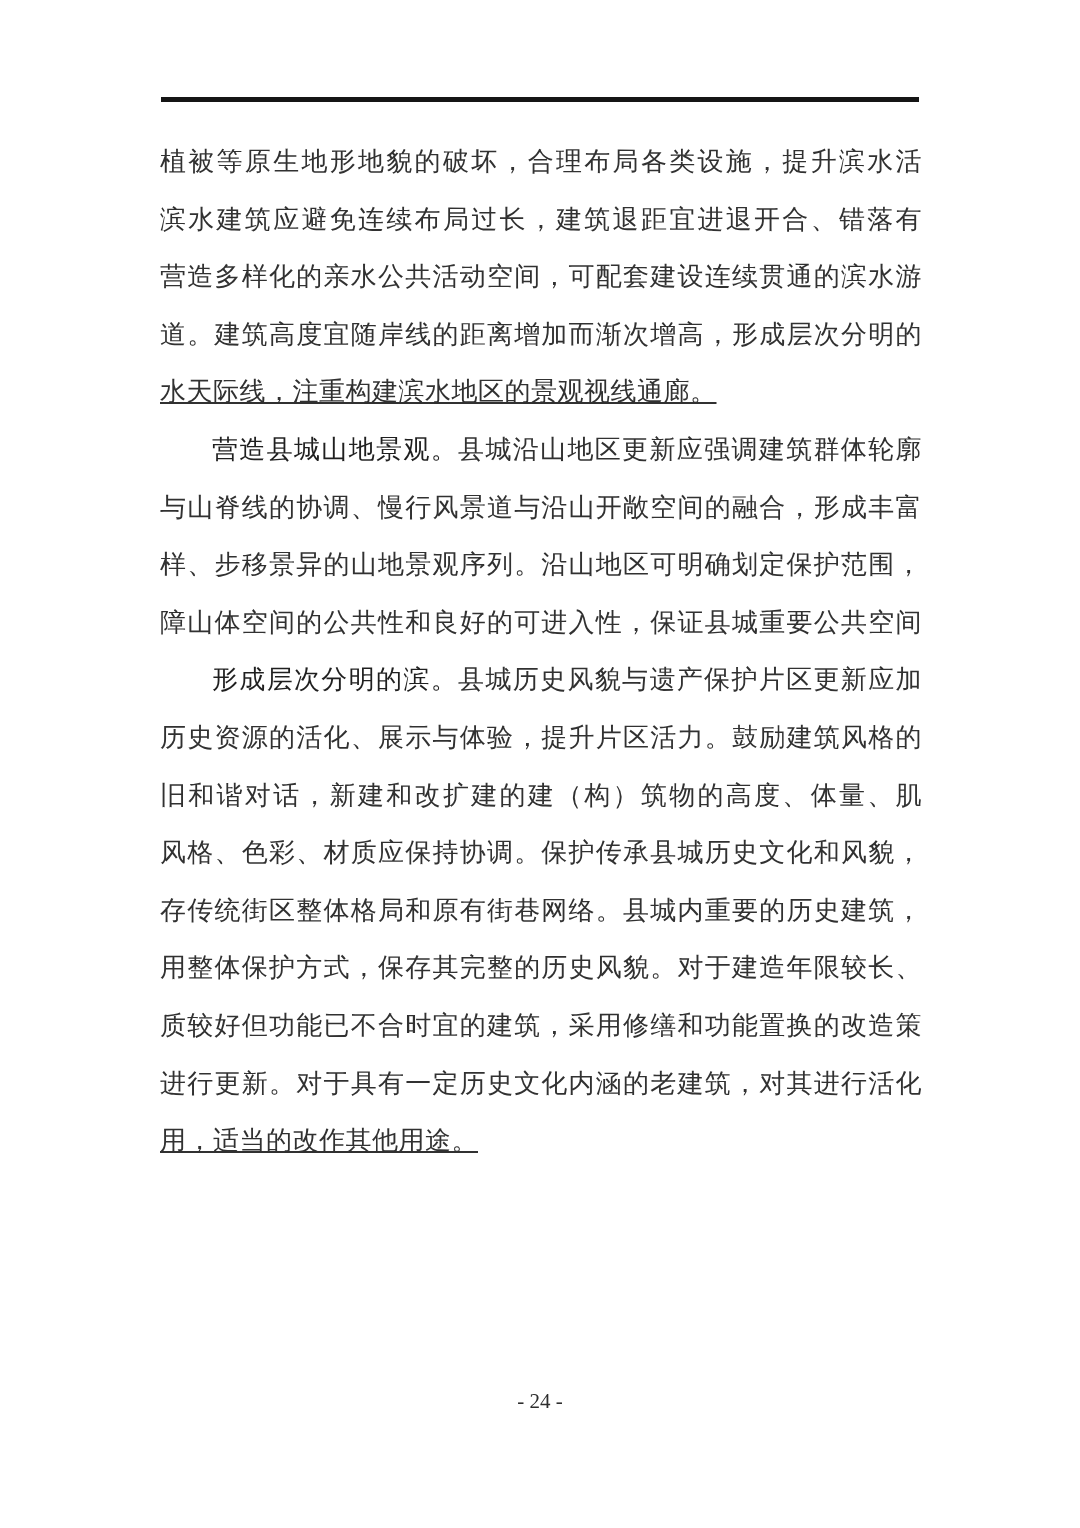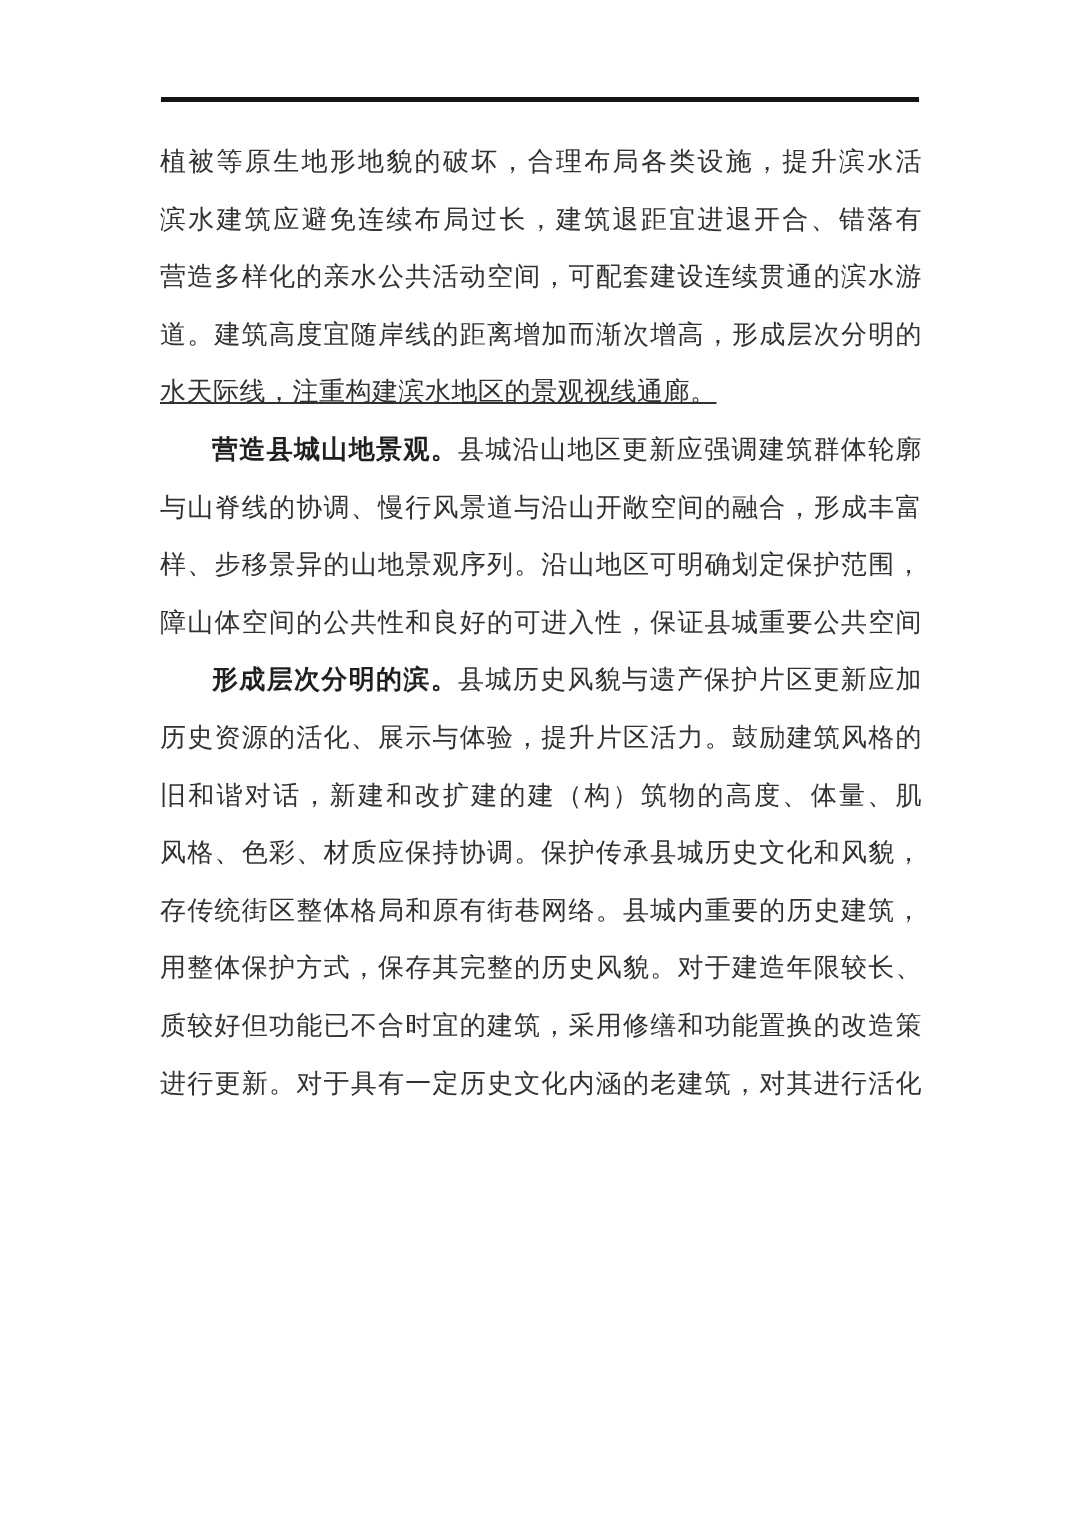--- a/index.html
+++ b/index.html
@@ -45,21 +45,21 @@
   .line.para-end {
     text-align: left;
     text-align-last: left;
     text-decoration: underline;
     -moz-text-align-last: left;
   }
   .line.indent {
     text-indent: 2em;
   }
   .bold-lead {
-    font-weight: 700;
+    font-weight: 400;
     color: #1f1f1f;
   }
   .footer {
     position: absolute;
     left: 0;
     top: 1386px;
     width: 100%;
     text-align: center;
     font-size: 21px;
     line-height: 30px;
@@ -87,17 +87,21 @@
     <div class="line">障山体空间的公共性和良好的可进入性，保证县城重要公共空间与</div>
 
     <div class="line indent"><span class="bold-lead">形成层次分明的滨。</span><span>县城历史风貌与遗产保护片区更新应加强</span></div>
     <div class="line">历史资源的活化、展示与体验，提升片区活力。鼓励建筑风格的新</div>
     <div class="line">旧和谐对话，新建和改扩建的建（构）筑物的高度、体量、肌理、</div>
     <div class="line">风格、色彩、材质应保持协调。保护传承县城历史文化和风貌，保</div>
     <div class="line">存传统街区整体格局和原有街巷网络。县城内重要的历史建筑，采</div>
     <div class="line">用整体保护方式，保存其完整的历史风貌。对于建造年限较长、品</div>
     <div class="line">质较好但功能已不合时宜的建筑，采用修缮和功能置换的改造策略</div>
     <div class="line">进行更新。对于具有一定历史文化内涵的老建筑，对其进行活化利</div>
+    <div class="line para-end">用，适当的改作其他用途。</div>
 
   </div>
 
+  <div class="footer">
+    <span>- 24 -</span>
+  </div>
 
 </div>
 
 </body></html>

